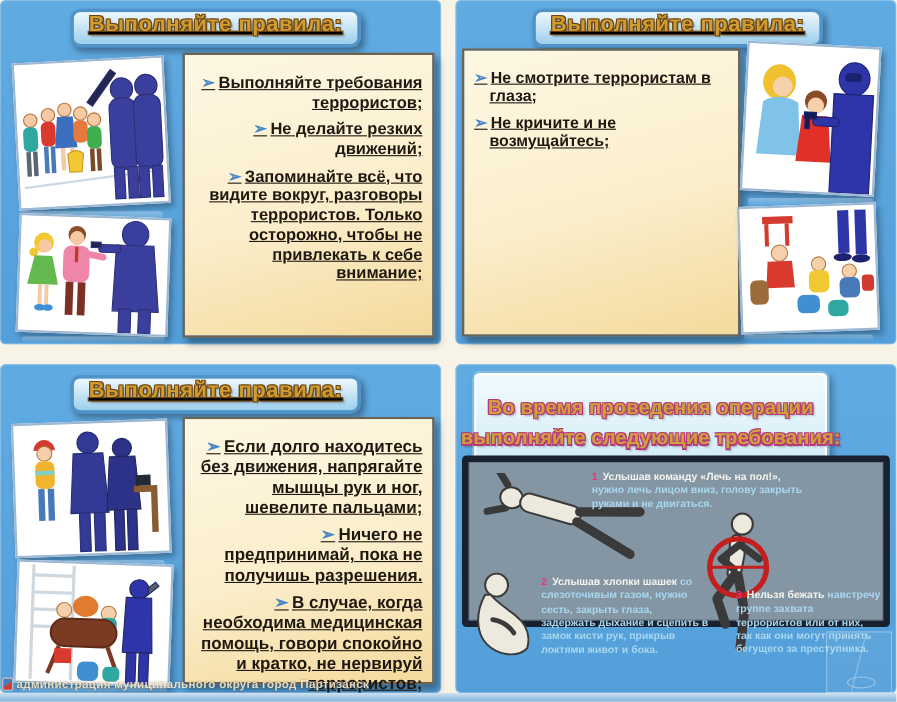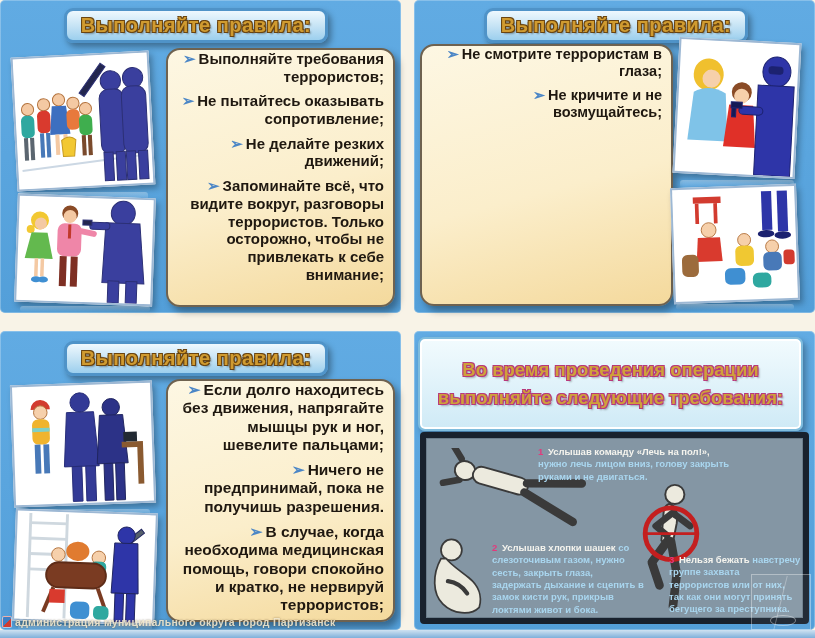--- a/index.html
+++ b/index.html
@@ -23,45 +23,46 @@
   .bottom-strip {
     position:absolute; left:0; top:630px; width:815px; height:8px;
     background:linear-gradient(180deg,#cfe2f1 0%,#7fb0da 100%);
   }
   
   .title-box {
     position:absolute;
     background:linear-gradient(180deg,#eef8fe 0%,#c3e2f4 55%,#9ccfee 100%);
     border:3px solid #4f93c8;
     border-radius:9px;
-    display:flex; align-items:center; justify-content:center;
+    display:flex; align-items:flex-start; justify-content:center;
     box-shadow:3px 4px 6px rgba(0,0,0,.35);
+    text-decoration:underline;
   }
   .title-text {
     font-weight:bold; font-size:20px; letter-spacing:.5px;
     color:#d09b30;
     text-shadow:-1px -1px 0 #6a4410, 1px -1px 0 #6a4410,
                 -1px 1px 0 #6a4410, 1px 1px 0 #6a4410,
                 2px 2px 2px rgba(0,0,0,.35);
     white-space:nowrap;
   }
   
   .list-box {
     position:absolute;
     background:linear-gradient(165deg,#fdf7e3 0%,#fbeecb 55%,#f4d99c 100%);
     border:2px solid #6e6250;
-    border-radius:14px;
-    padding:0 9px;
+    border-radius:1px;
+    padding:17px 9px;
     box-shadow:4px 5px 7px rgba(0,0,0,.35);
-    color:#1f1810; font-weight:bold;
+    color:#1f1810; font-weight:bold;text-decoration:underline;
   }
   .li { margin-bottom:7px; line-height:1.18; }
   .li:last-child { margin-bottom:0; }
   .ra .li { text-align:right; }
-  .la .li { text-align:right; padding-left:14px; }
+  .la .li { text-align:left; padding-left:14px; }
   .la .li .arr { margin-left:-14px; }
   .arr { color:#4b86c6; padding-right:3px; }
   #q1 .list-box { left:166px; top:48px; width:229px; height:259px; font-size:15px; }
   #q2 .list-box { left:6px;  top:44px; width:253px; height:262px; font-size:14.5px; }
   #q3 .list-box { left:166px; top:48px; width:229px; height:243px; font-size:15.5px; }
   
   .img-card {
     position:absolute;
     background:#fff;
     border:2px solid #9db8d4;
@@ -69,35 +70,35 @@
     overflow:hidden;
   }
   .img-card svg { display:block; width:100%; height:100%; }
   .reflection {
     position:absolute;
     background:linear-gradient(180deg,rgba(255,255,255,.30),rgba(255,255,255,0));
     border-radius:3px;
   }
   
   .big-title {
-    position:absolute; left:4px; top:6px; width:385px; height:94px;
+    position:absolute; left:15px; top:6px; width:325px; height:94px;
     background:linear-gradient(180deg,#f2fbfe 0%,#cfeaf6 100%);
     border:2px solid #7fbcdd; border-radius:7px;
     box-shadow:inset 0 0 0 2px #ffffff, 3px 4px 6px rgba(0,0,0,.3);
     display:flex; flex-direction:column; align-items:center; justify-content:center;
   }
   .big-title div {
     font-weight:bold; font-size:18.5px; line-height:1.5; white-space:nowrap;
     color:#cfa13b;
     text-shadow:-1px -1px 0 #b8387a, 1px -1px 0 #b8387a,
                 -1px 1px 0 #b8387a, 1px 1px 0 #b8387a,
                 2px 2px 2px rgba(0,0,0,.3);
   }
   .dark-panel {
-    position:absolute; left:6px; top:101px; width:389px; height:192px;
+    position:absolute; left:6px; top:83px; width:389px; height:156px;
     background:#8496a4;
     border:6px solid #18212d; border-radius:4px;
     box-shadow:inset 0 0 0 1px #6b7d8b;
     padding-left:12px;
   }
   .instr { position:absolute; font-weight:bold; font-size:9.5px; line-height:1.3; }
   .instr .n    { color:#e23a7c; padding-right:2px; }
   .instr .lead { color:#f5f4ee; }
   .instr .rest { color:#a9d6ef; }
   .fig { position:absolute; }
@@ -200,21 +201,20 @@
           <rect x="108" y="82" width="11" height="22"></rect>
         <rect x="70" y="24" width="20" height="7" rx="3"></rect>
         <rect x="63" y="22" width="9" height="5" fill="#23264f"></rect>
       </g>
     </svg>
   </div>
   <div class="reflection" style="left:20px; top:306px; width:130px; height:6px;"></div>
 
   <div class="list-box ra">
     <div class="li"><span class="arr">➢</span><span>Выполняйте требования террористов;</span></div>
-    <div class="li"><span class="arr">➢</span><span>Не пытайтесь оказывать сопротивление;</span></div>
     <div class="li"><span class="arr">➢</span><span>Не делайте резких движений;</span></div>
     <div class="li"><span class="arr">➢</span><span>Запоминайте всё, что видите вокруг, разговоры террористов. Только осторожно, чтобы не привлекать к себе внимание;</span></div>
   </div>
 </div>
 
 <div class="quad" id="q2">
   <div class="title-box" style="left:70px; top:8px; width:264px; height:35px;">
     <span class="title-text">Выполняйте правила:</span>
   </div>
 

